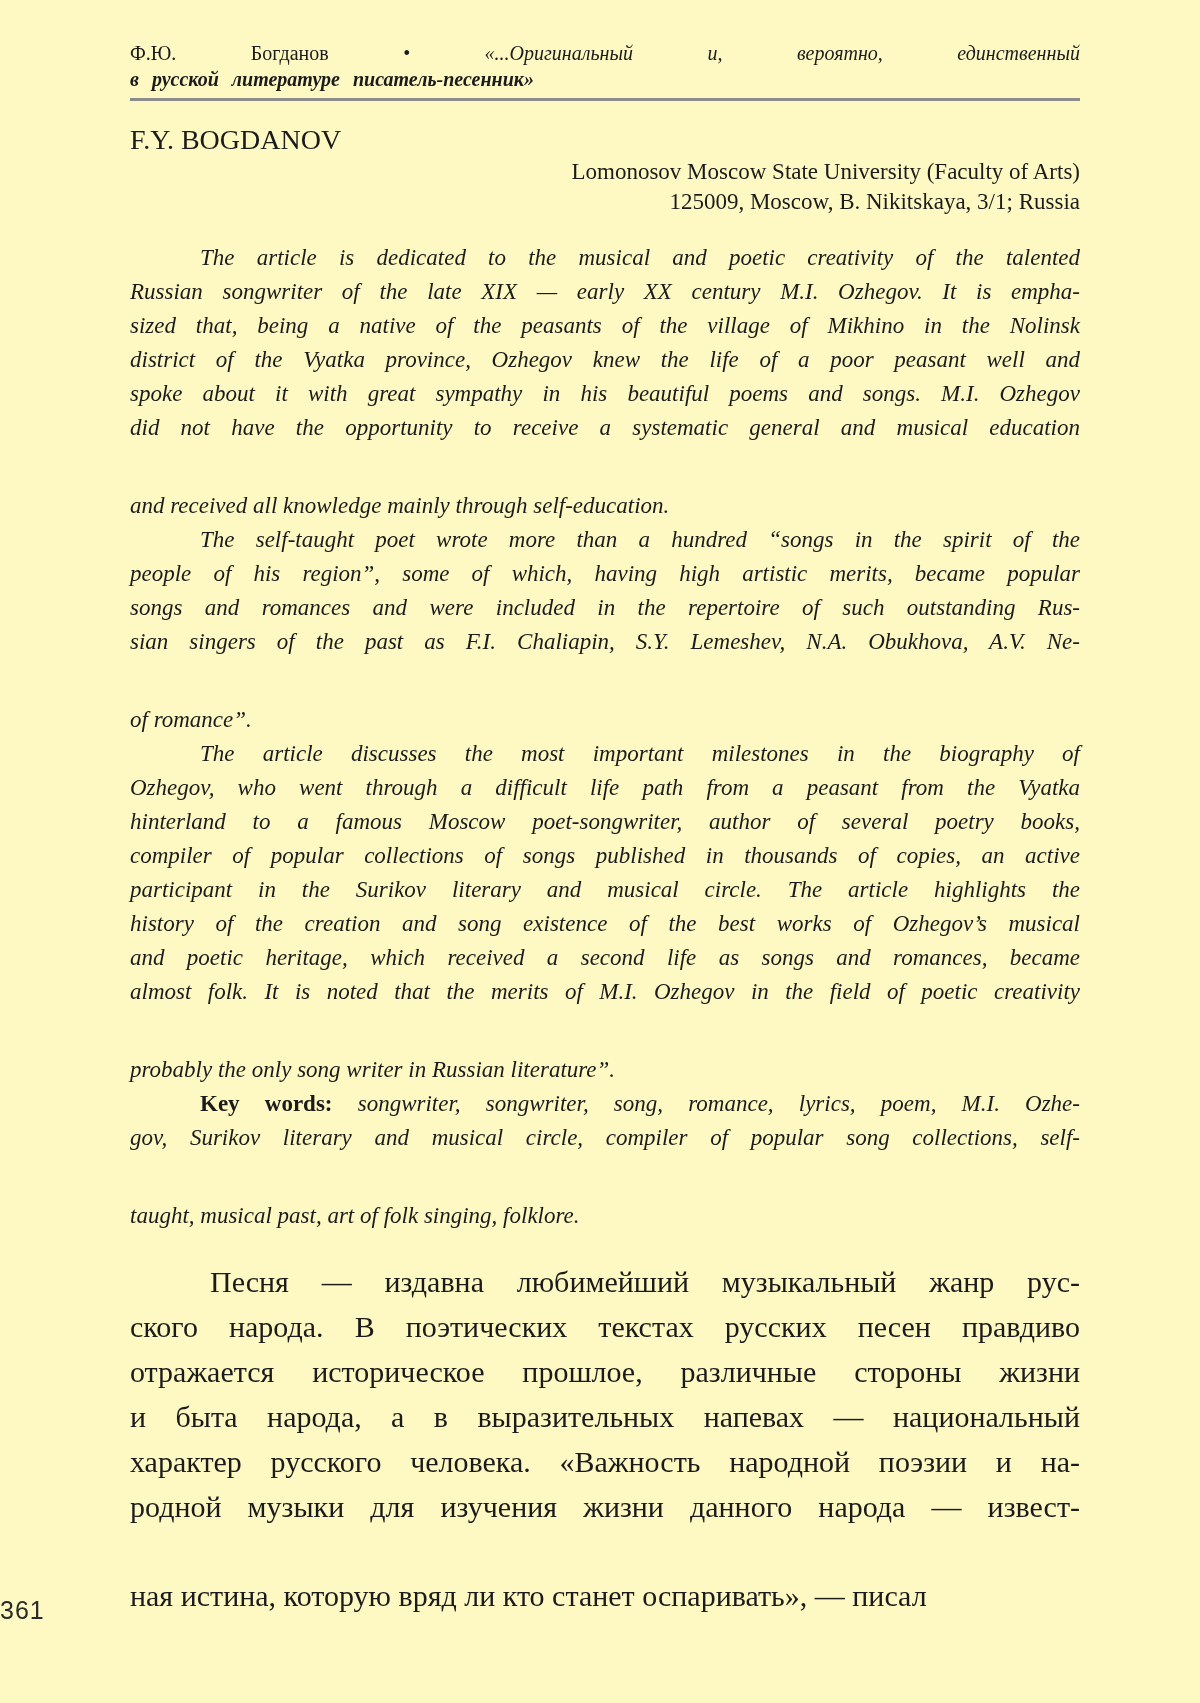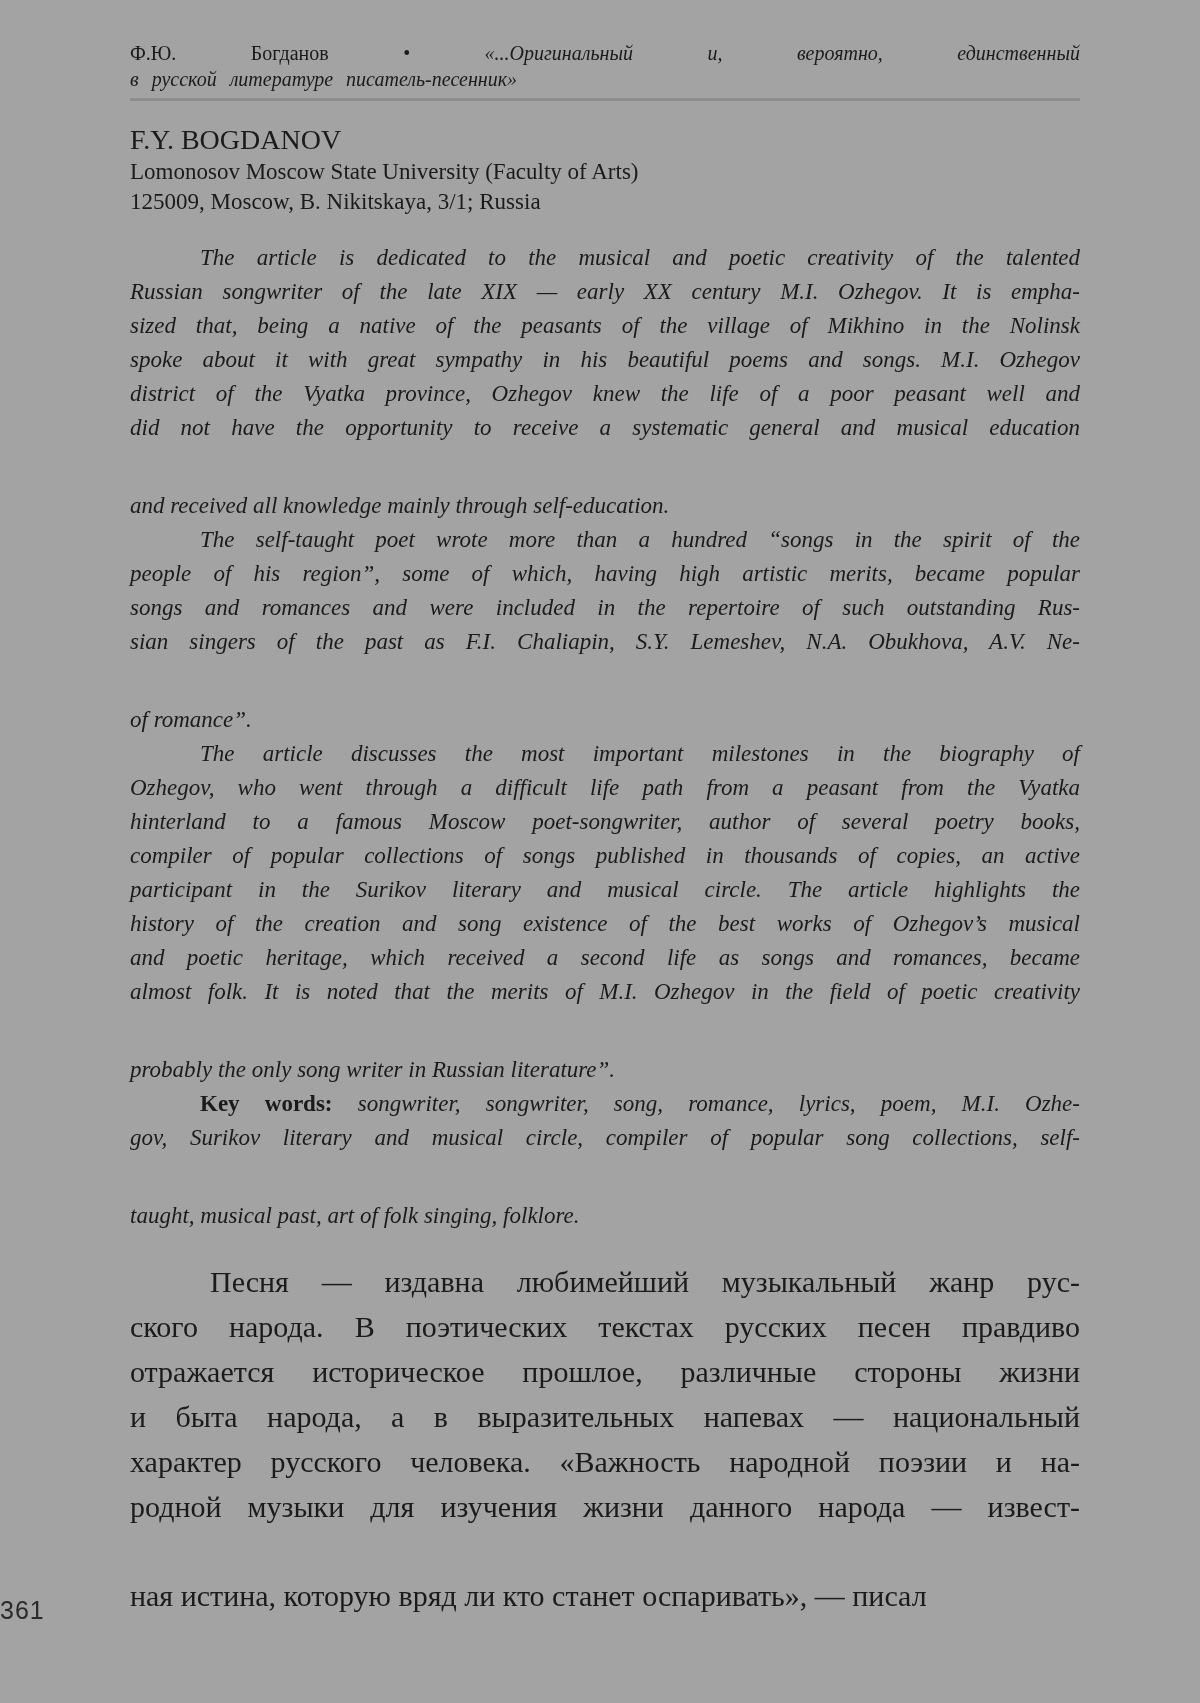--- a/index.html
+++ b/index.html
@@ -1,20 +1,20 @@
 <!DOCTYPE html>
 <html><head>
 <meta charset="utf-8">
 <style>
   html, body { margin: 0; padding: 0; background: #ffffff; }
   .page {
     position: relative;
     width: 1200px;
     height: 1703px;
-    background: #a3a3a3;
+    background: #fef9c3;
     color: #1b1b1b;
     font-family: "Liberation Serif", "DejaVu Serif", serif;
     overflow: hidden;
   }
   .content {
     position: absolute;
     left: 130px;
     top: 0;
     width: 950px;
   }
@@ -26,20 +26,21 @@
     line-height: 26px;
   }
   .rh-line1 {
     text-align: justify;
     text-align-last: justify;
   }
   .rh-quote { font-style: italic; }
   .rh-line2 {
     font-style: italic;
     word-spacing: 0.4em;
+    font-weight: bold;
   }
   .header-rule {
     margin-top: 6px;
     border: none;
     border-top: 3px solid #8c8c8c;
     height: 0;
   }
 
   
   .article-title {
@@ -50,21 +51,21 @@
     letter-spacing: 1px;
     word-spacing: 7px;
   }
   .author-name {
     margin-top: 22px;
     text-align: left;
     font-size: 28px;
     line-height: 34px;
   }
   .author-affiliation, .author-address {
-    text-align: left;
+    text-align: right;
     font-size: 23px;
     line-height: 30px;
   }
 
   
   .abstract-section { margin-top: 24px; }
   .abstract-section, .keywords-section {
     font-style: italic;
     font-size: 23px;
     line-height: 34px;
@@ -122,22 +123,22 @@
 
     <div class="author-name">F.Y. BOGDANOV</div>
     <div class="author-affiliation">Lomonosov Moscow State University (Faculty of Arts)</div>
     <div class="author-address">125009, Moscow, B. Nikitskaya, 3/1; Russia</div>
 
     <div class="abstract-section">
         <div class="para">
           <div class="line first">The article is dedicated to the musical and poetic creativity of the talented</div>
           <div class="line">Russian songwriter of the late XIX — early XX century M.I. Ozhegov. It is empha-</div>
           <div class="line">sized that, being a native of the peasants of the village of Mikhino in the Nolinsk</div>
+          <div class="line">district of the Vyatka province, Ozhegov knew the life of a poor peasant well and</div>
           <div class="line">spoke about it with great sympathy in his beautiful poems and songs. M.I. Ozhegov</div>
-          <div class="line">district of the Vyatka province, Ozhegov knew the life of a poor peasant well and</div>
           <div class="line">did not have the opportunity to receive a systematic general and musical education</div>
           <div class="line last">and received all knowledge mainly through self-education.</div>
         </div>
         <div class="para">
           <div class="line first">The self-taught poet wrote more than a hundred “songs in the spirit of the</div>
           <div class="line">people of his region”, some of which, having high artistic merits, became popular</div>
           <div class="line">songs and romances and were included in the repertoire of such outstanding Rus-</div>
           <div class="line">sian singers of the past as F.I. Chaliapin, S.Y. Lemeshev, N.A. Obukhova, A.V. Ne-</div>
           <div class="line last">of romance”.</div>
         </div>

